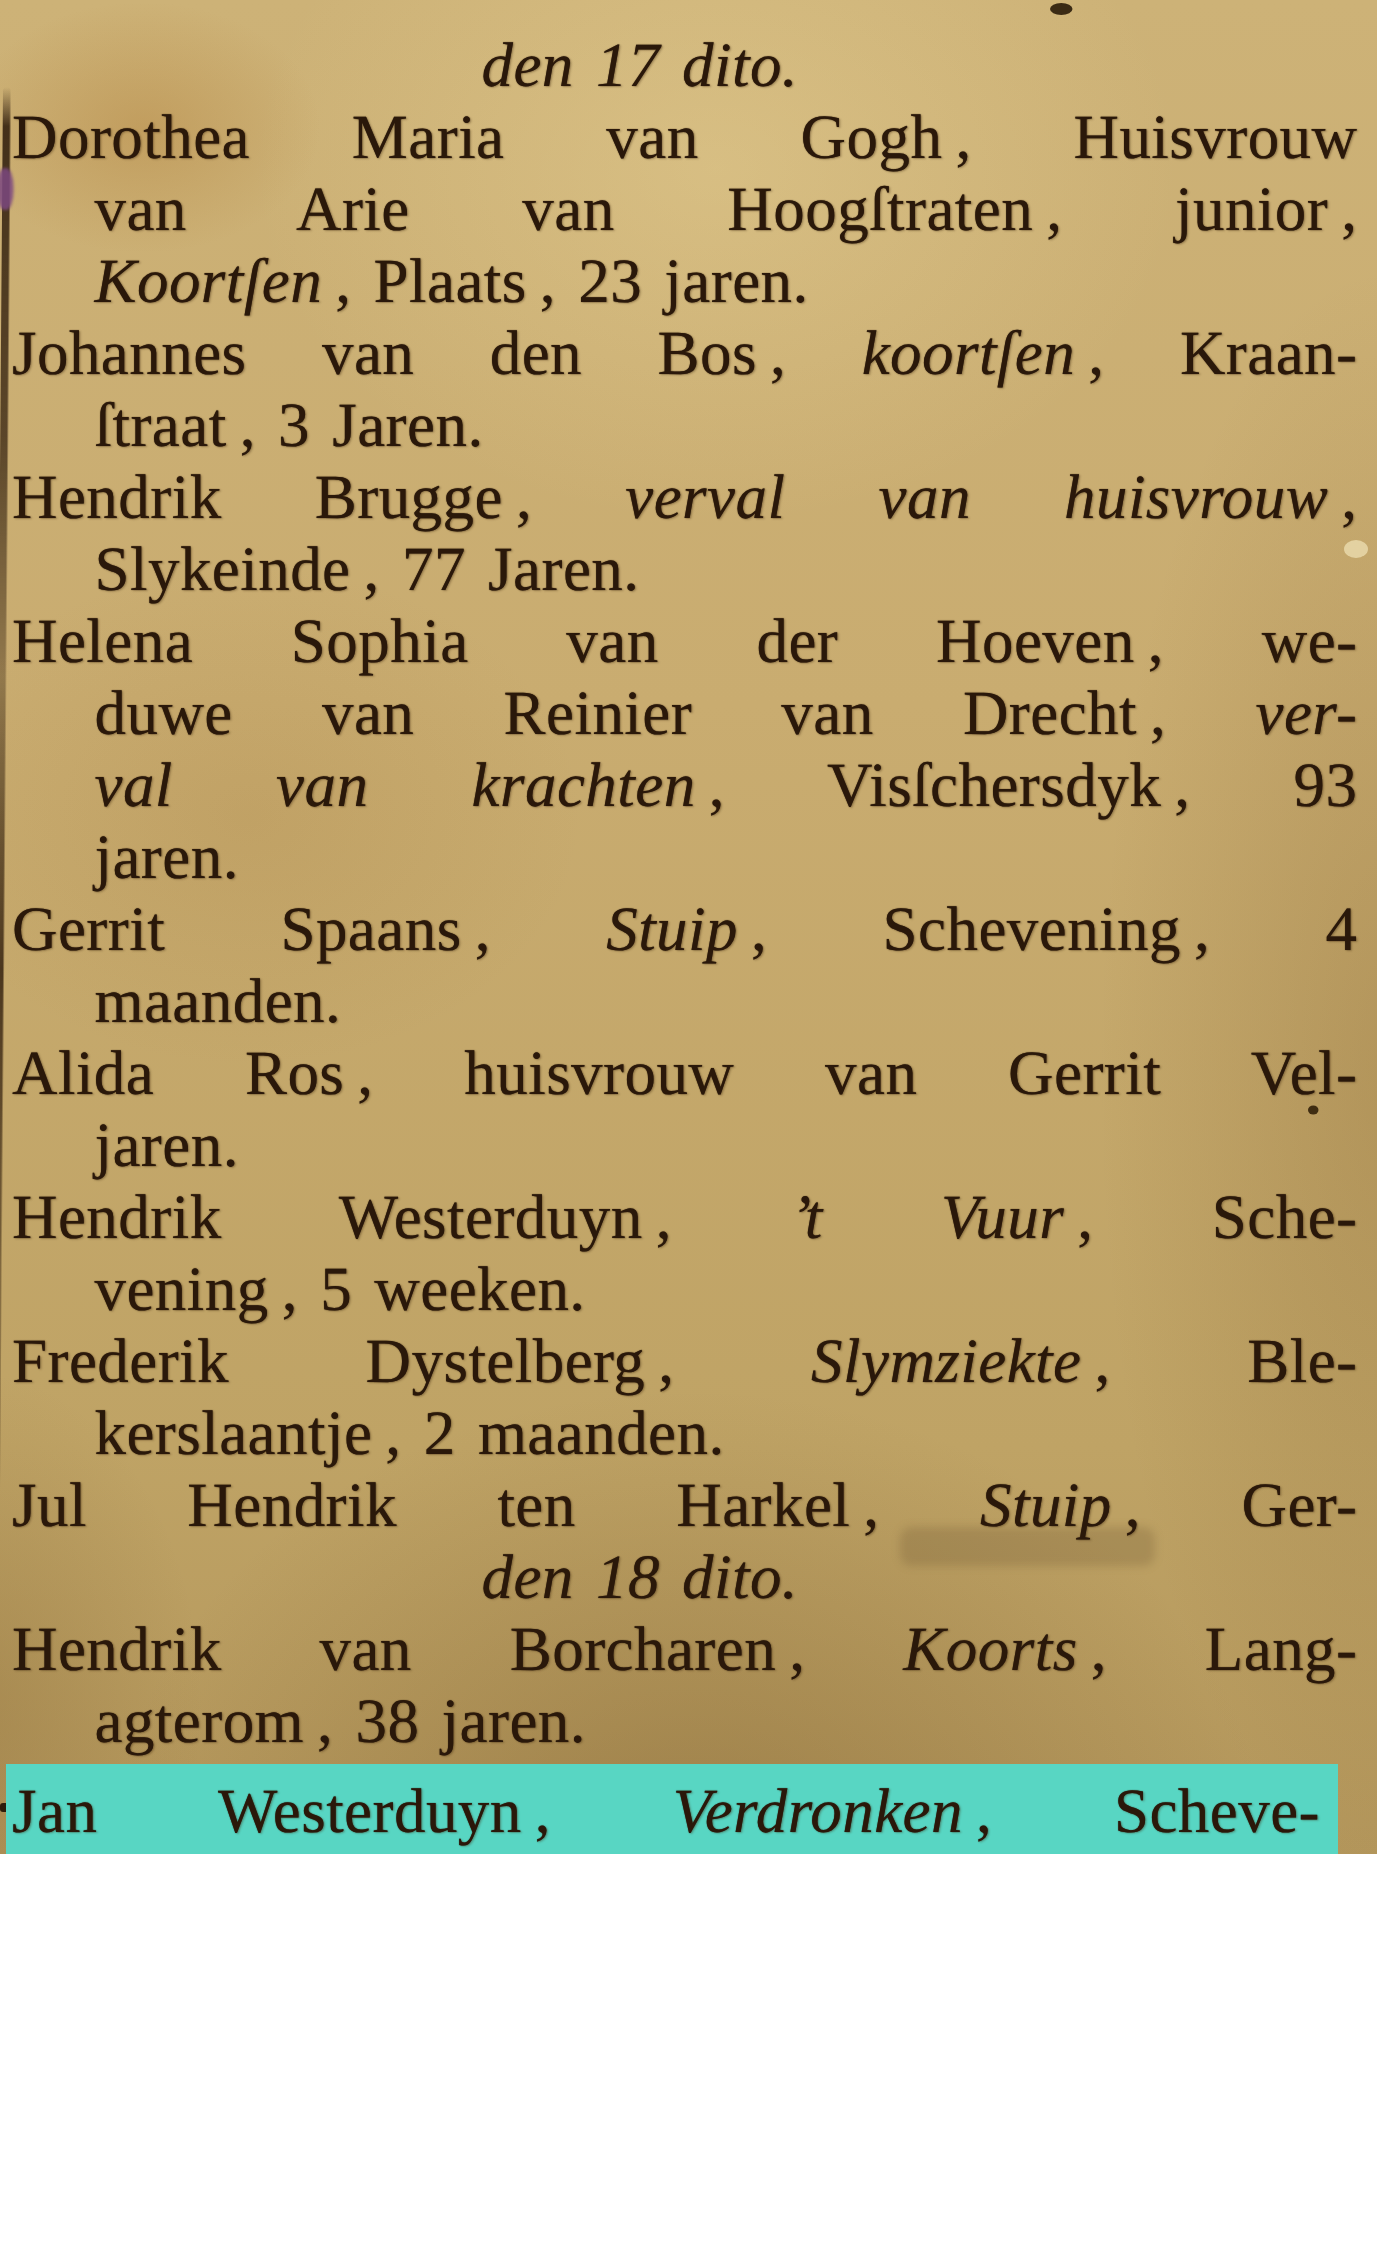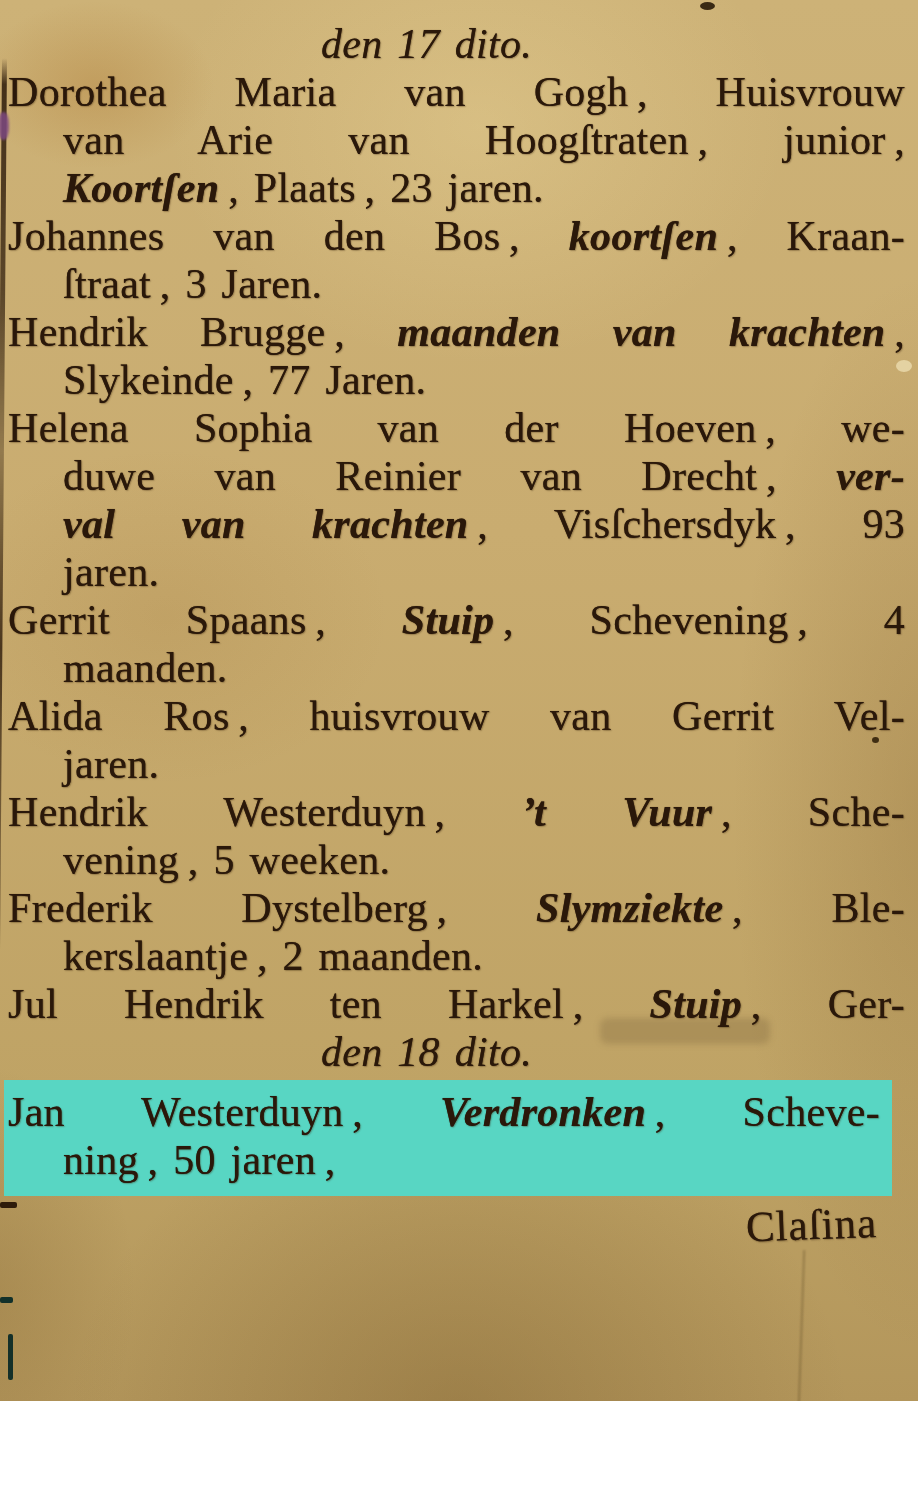--- a/index.html
+++ b/index.html
@@ -1,18 +1,18 @@
 <!DOCTYPE html>
 <html><head>
 <meta charset="utf-8">
 <style>
   html,body{margin:0;padding:0;}
   .page{
     position:relative;
-    width:918px;height:1401px;
+    width:918px;height:1236px;
     overflow:hidden;
     background-color:#c6aa6e;
     background-image:
       radial-gradient(ellipse 170px 120px at 95px 85px,  rgba(168,112,40,.30), rgba(168,112,40,0) 70%),
       radial-gradient(ellipse 430px 330px at 52% 9%,     rgba(242,222,162,.30), rgba(242,222,162,0) 72%),
       radial-gradient(ellipse 320px 240px at 18% 44%,    rgba(150,105,45,.14), rgba(150,105,45,0) 70%),
       radial-gradient(ellipse 520px 430px at 50% 101%,   rgba(104,74,30,.30), rgba(104,74,30,0) 75%),
       radial-gradient(ellipse 260px 720px at 101% 58%,   rgba(116,82,34,.22), rgba(116,82,34,0) 75%),
       radial-gradient(ellipse 220px 320px at -2% 92%,    rgba(110,78,32,.22), rgba(110,78,32,0) 70%),
       linear-gradient(to bottom,#cdb277 0%,#c9ac70 38%,#bfa365 78%,#b3965b 100%);
@@ -22,21 +22,21 @@
   .textcol{
     position:absolute;left:8px;top:20px;width:897px;
     font-size:42px;line-height:48px;
     word-spacing:4px;letter-spacing:.3px;
     text-shadow:0 0 .7px rgba(43,26,10,.9), 1px 1.2px 1.4px rgba(60,35,10,.30);
   }
   .line{min-height:48px;}
   .line.cont{padding-left:55px;}
   .line.fill{text-align:justify;text-align-last:justify;}
   .line.heading{text-align:center;font-style:italic;padding-right:60px;}
-  .it{font-style:italic;font-weight:bold;}
+  .it{font-style:italic;}
   .hl{
     margin:4px 0 2px -4px;
     padding:8px 12px 12px 4px;
     width:888px;
     box-sizing:border-box;
     background:#58d6c3;
   }
   .sig{
     text-align:right;padding-right:28px;margin-top:2px;
     font-size:43px;letter-spacing:1px;
@@ -91,35 +91,37 @@
   <div class="ghost-smudge"></div>
   <div class="crease"></div>
 
   <div class="textcol" style="color: rgb(42, 24, 10);">
       <div class="line heading">den 17 dito.</div>
       <div class="line fill"><span class="">Dorothea Maria van Gogh , Huisvrouw</span></div>
       <div class="line cont fill"><span class="">van Arie van Hoogſtraten , junior ,</span></div>
       <div class="line cont"><span class="it">Koortſen</span><span class=""> , Plaats , 23 jaren.</span></div>
       <div class="line fill"><span class="">Johannes van den Bos , </span><span class="it">koortſen</span><span class=""> , Kraan-</span></div>
       <div class="line cont"><span class="">ſtraat , 3 Jaren.</span></div>
-      <div class="line fill"><span class="">Hendrik Brugge , </span><span class="it">maanden van krachten</span><span class=""> ,</span></div>
+      <div class="line fill"><span class="">Hendrik Brugge , </span><span class="it">verval van huisvrouw</span><span class=""> ,</span></div>
       <div class="line cont"><span class="">Slykeinde , 77 Jaren.</span></div>
       <div class="line fill"><span class="">Helena Sophia van der Hoeven , we-</span></div>
       <div class="line cont fill"><span class="">duwe van Reinier van Drecht , </span><span class="it">ver-</span></div>
       <div class="line cont fill"><span class="it">val van krachten</span><span class=""> , Visſchersdyk , 93</span></div>
       <div class="line cont"><span class="">jaren.</span></div>
       <div class="line fill"><span class="">Gerrit Spaans , </span><span class="it">Stuip</span><span class=""> , Schevening , 4</span></div>
       <div class="line cont"><span class="">maanden.</span></div>
       <div class="line fill"><span class="">Alida Ros , huisvrouw van Gerrit Vel-</span></div>
       <div class="line cont"><span class="">jaren.</span></div>
       <div class="line fill"><span class="">Hendrik Westerduyn , </span><span class="it">’t Vuur</span><span class=""> , Sche-</span></div>
       <div class="line cont"><span class="">vening , 5 weeken.</span></div>
       <div class="line fill"><span class="">Frederik Dystelberg , </span><span class="it">Slymziekte</span><span class=""> , Ble-</span></div>
       <div class="line cont"><span class="">kerslaantje , 2 maanden.</span></div>
       <div class="line fill"><span class="">Jul Hendrik ten Harkel , </span><span class="it">Stuip</span><span class=""> , Ger-</span></div>
       <div class="line heading">den 18 dito.</div>
+      <div class="line fill"><span class="">Hendrik van Borcharen , </span><span class="it">Koorts</span><span class=""> , Lang-</span></div>
+      <div class="line cont"><span class="">agterom , 38 jaren.</span></div>
       <div class="hl" style="background: rgb(88, 214, 195);">
         <div class="line fill"><span class="">Jan Westerduyn , </span><span class="it">Verdronken</span><span class=""> , Scheve-</span></div>
         <div class="line cont"><span class="">ning , 50 jaren ,</span></div>
       </div>
       <div class="line sig">Claſina</div>
     </div>
 </div>
 
 </body></html>

